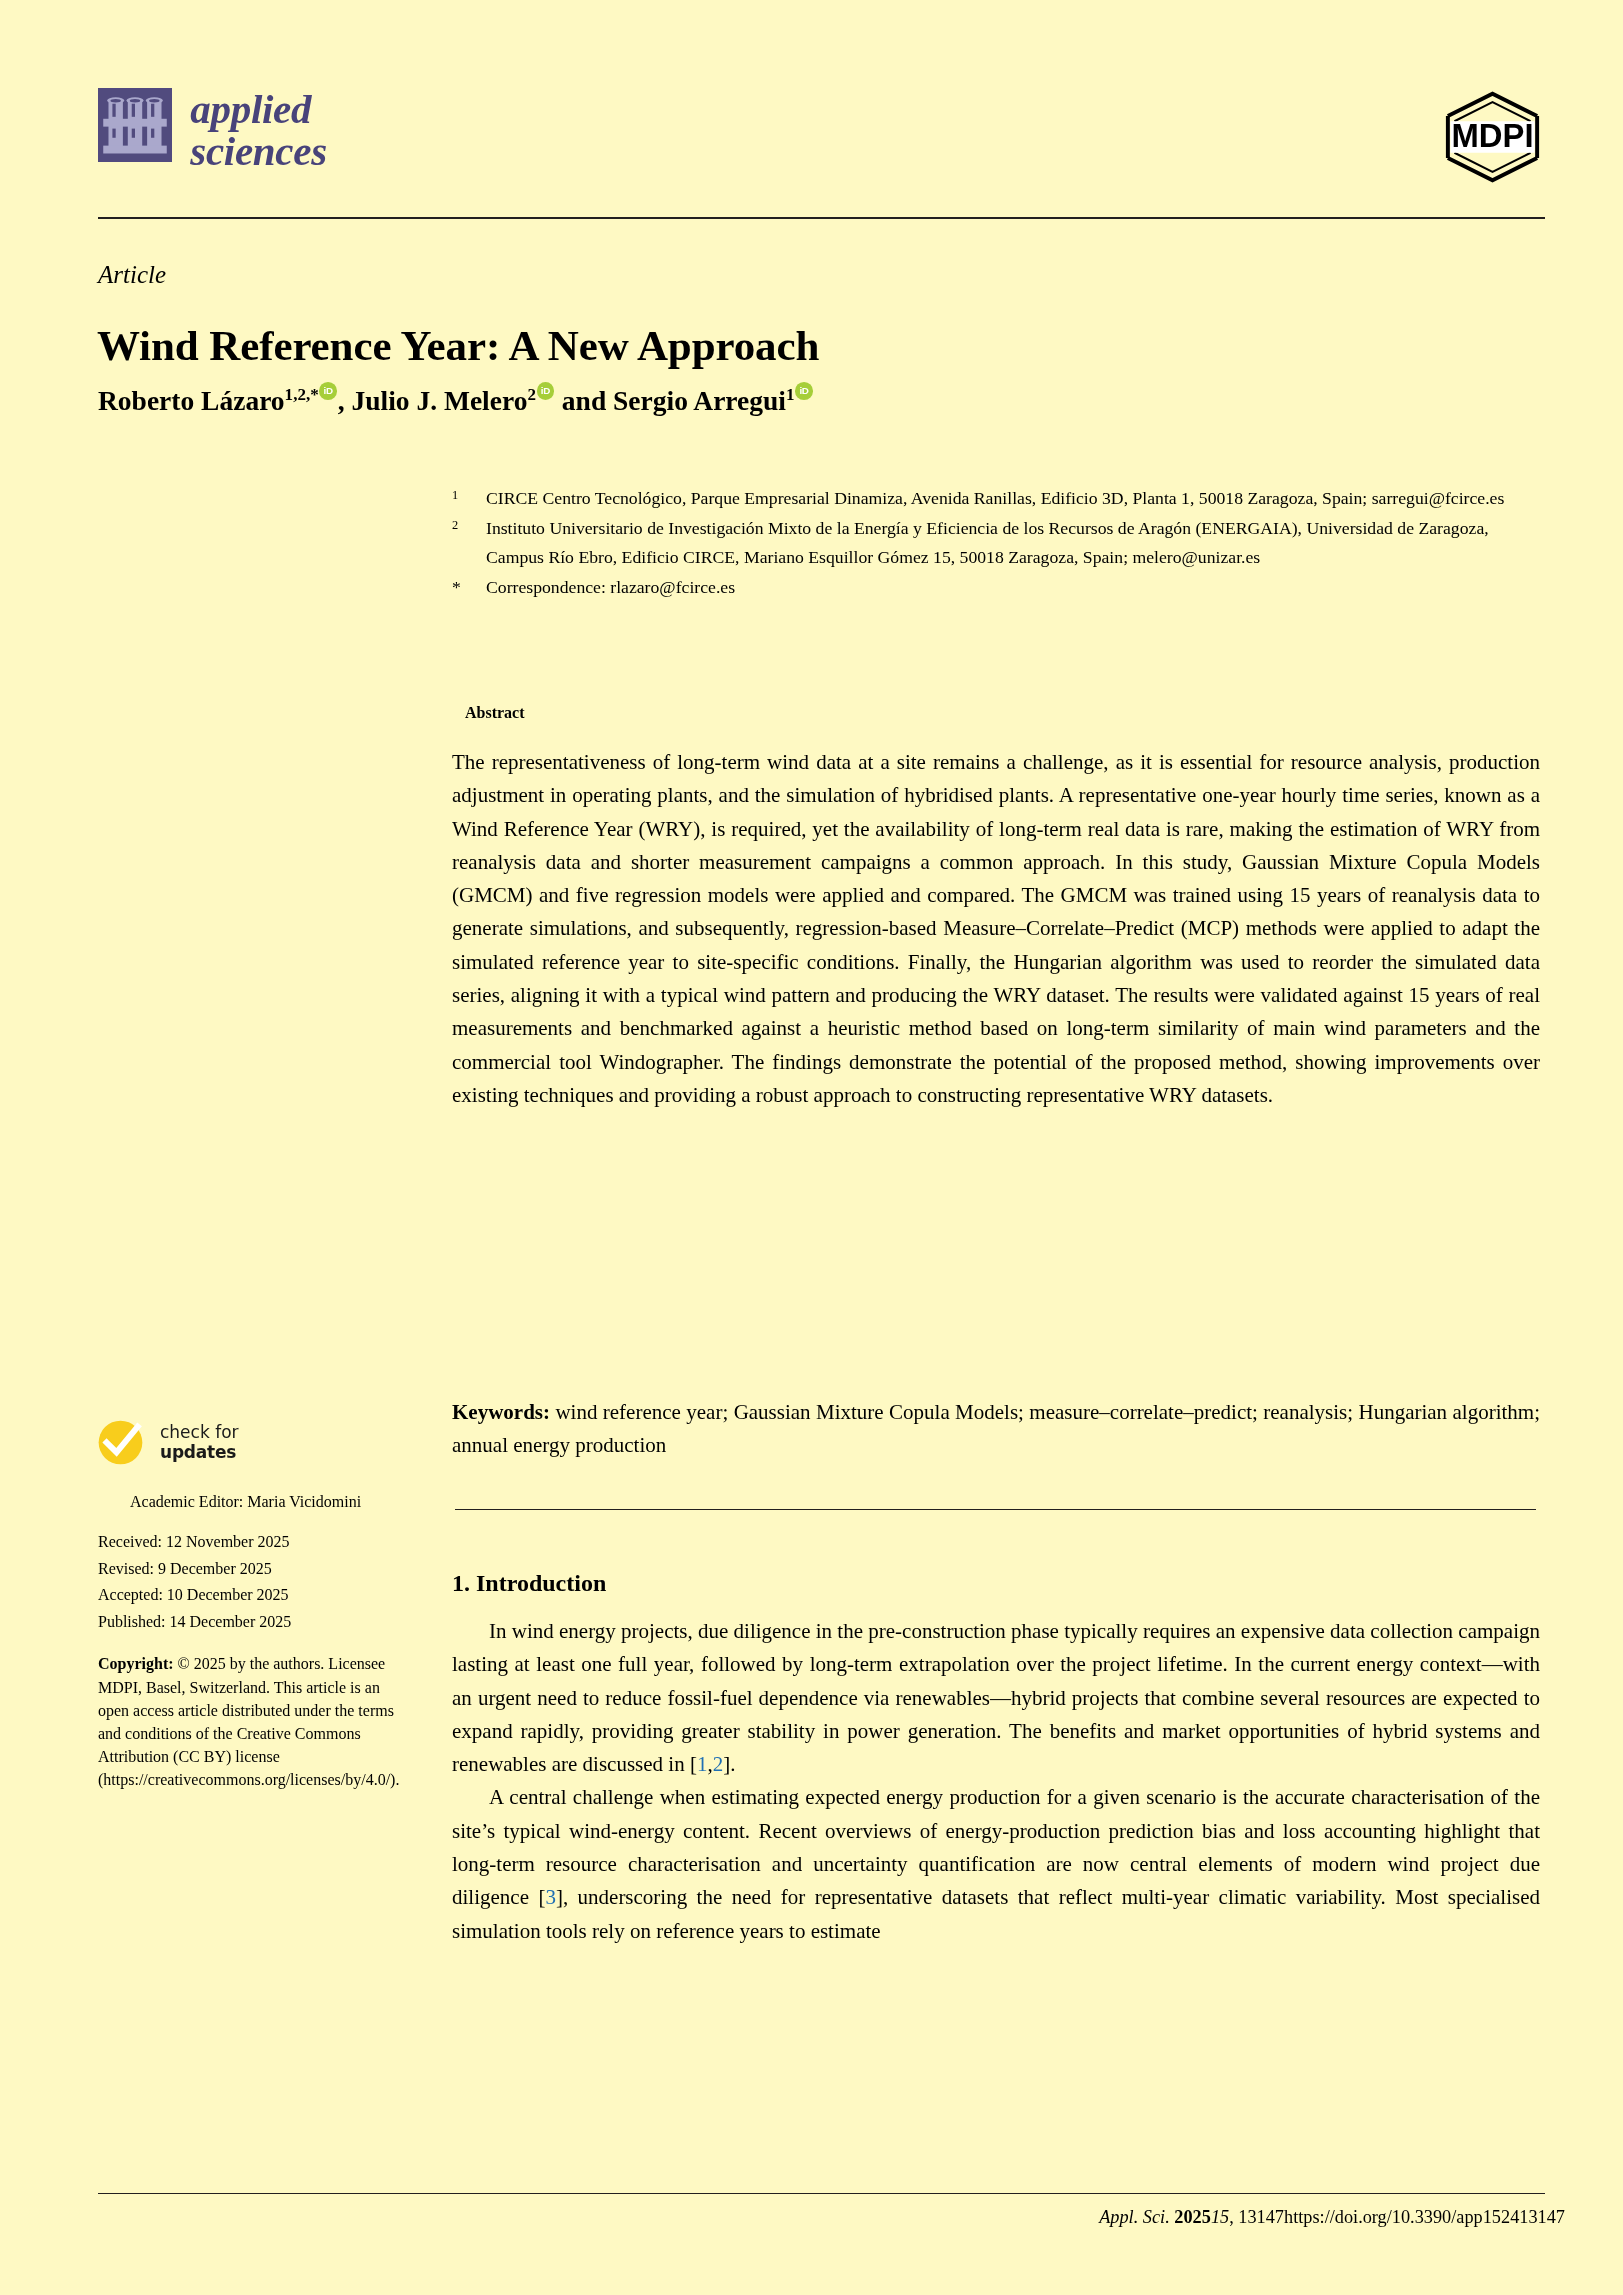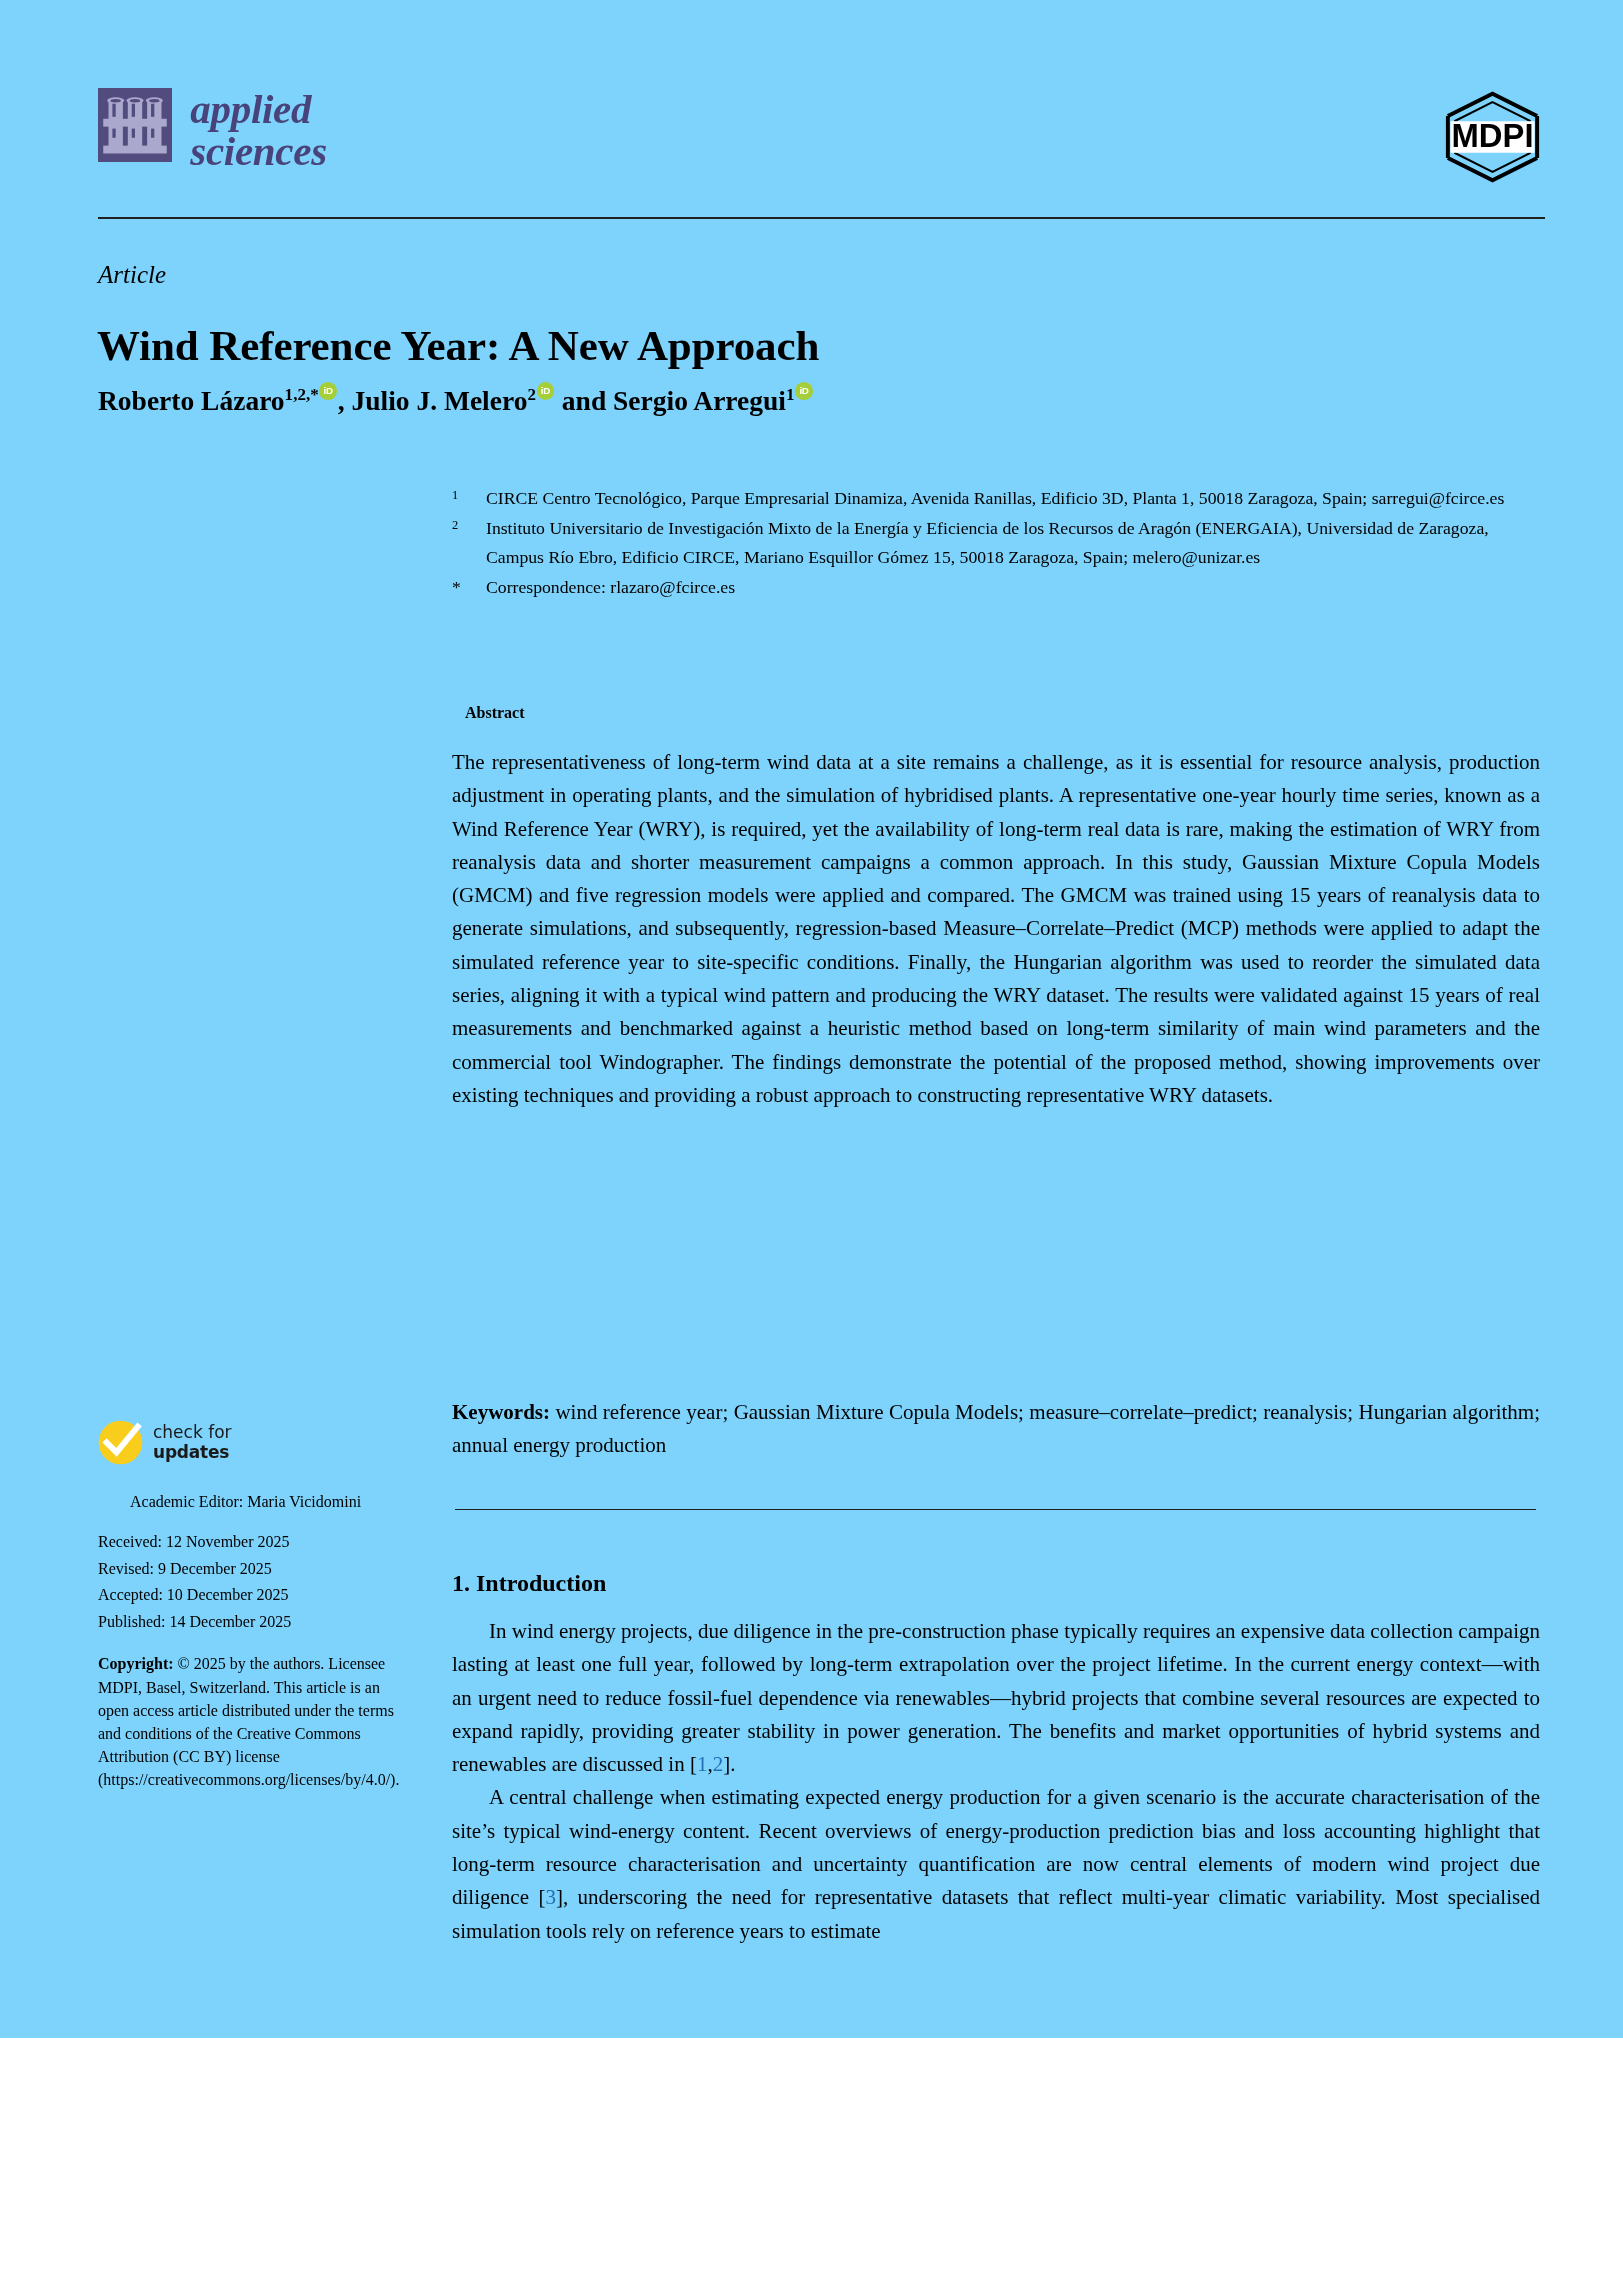--- a/index.html
+++ b/index.html
@@ -8,22 +8,22 @@
     padding: 0;
     background: #ffffff;
   }
   body {
     font-family: "Liberation Serif", serif;
     color: #000000;
   }
   .page {
     position: relative;
     width: 1623px;
-    height: 2038px;
-    background: #7dd3fc;
+    height: 2295px;
+    background: #fef9c3;
     overflow: hidden;
     box-sizing: border-box;
   }
 
   
   .masthead {
     position: absolute;
     left: 98px;
     top: 77px;
     width: 1447px;
@@ -234,21 +234,21 @@
     align-items: center;
     margin-bottom: 25px;
   }
   .cu-badge {
     width: 45px;
     height: 45px;
     flex: 0 0 auto;
     position: relative;
   }
   .cu-text {
-    margin-left: 10px;
+    margin-left: 17px;
     font-family: "DejaVu Sans", sans-serif;
     font-size: 17px;
     line-height: 1.14;
     color: #1a1a1a;
   }
   .cu-text .cu-2 { font-weight: 700; display: block; letter-spacing: -0.2px; }
 
   .sb-editor { margin-bottom: 17px; margin-left: 32px; }
   .sb-dates { margin-bottom: 19.6px; }
   .sb-dates div { margin-bottom: 3.3px; }

